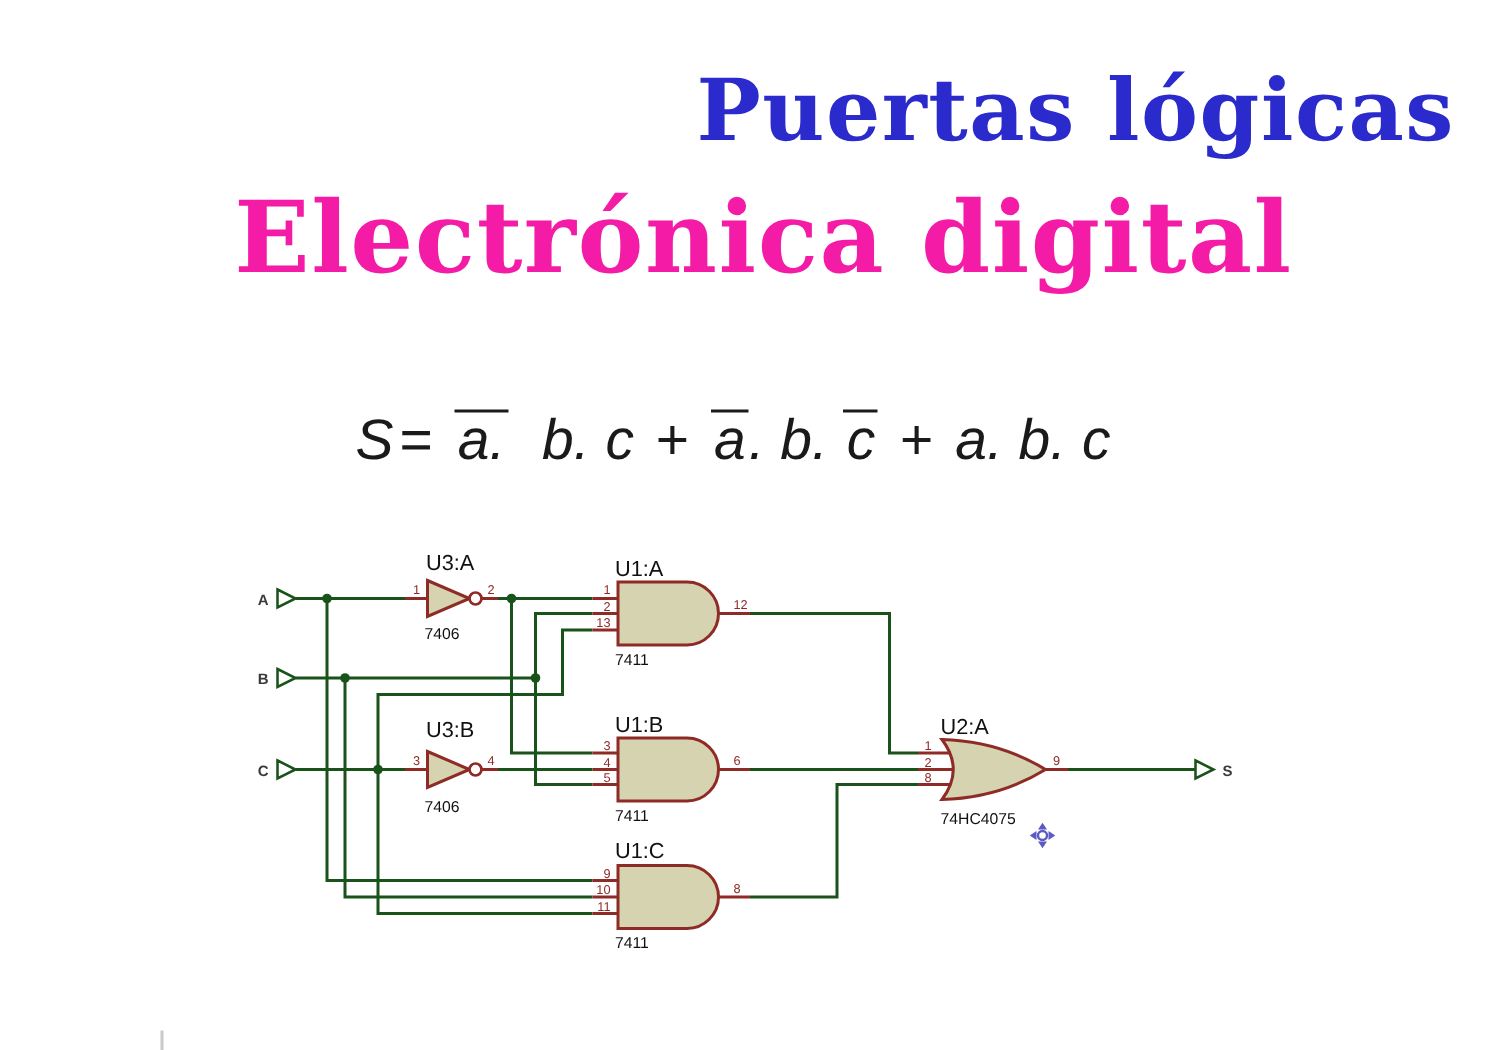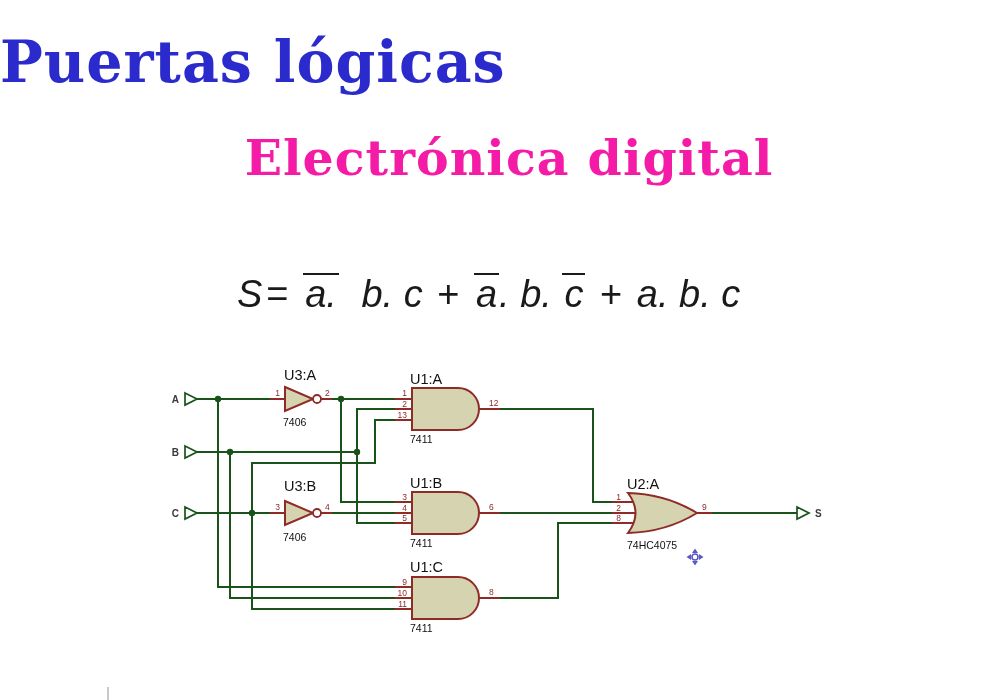--- a/index.html
+++ b/index.html
@@ -1,22 +1,22 @@
 <!DOCTYPE html>
 <html><head>
 <meta charset="utf-8">
 <style>
   html,body{margin:0;padding:0;background:#fff;}
   .page{position:relative;width:1000px;height:700px;background:#ffffff;overflow:hidden;
         font-family:"Liberation Sans",sans-serif;}
-  .title-main{position:absolute;top:28px;left:0;right:30px;text-align:left;
+  .title-main{position:absolute;top:40px;left:0;right:30px;text-align:right;
         font-family:"DejaVu Serif",serif;font-weight:bold;font-size:57px;line-height:68px;
         color:#2A2ACD;letter-spacing:1px;}
   .title-sub{position:absolute;top:124px;left:18px;right:0;text-align:center;
-        font-family:"DejaVu Serif",serif;font-weight:bold;font-size:49px;line-height:68px;
+        font-family:"DejaVu Serif",serif;font-weight:bold;font-size:66px;line-height:68px;
         color:#F41CA6;letter-spacing:1px;}
   .equation{position:absolute;left:237px;top:273px;white-space:nowrap;
         font-family:Liberation Sans, sans-serif;font-size:38px;color:#1a1a1a;}
   .equation .it{font-style:italic;}
   .equation .ov{display:inline-block;border-top:2.5px solid #1a1a1a;padding:0 2px;line-height:1.05;}
   .equation .gap{margin-right:12px;}
   .equation .rel,.equation .plus{padding:0 4px;}
   svg.circuit{position:absolute;left:0;top:0;}
   .wire{stroke:#1A531A;stroke-width:2;fill:none;}
   .stub{stroke:#8F2B26;stroke-width:2;fill:none;}

